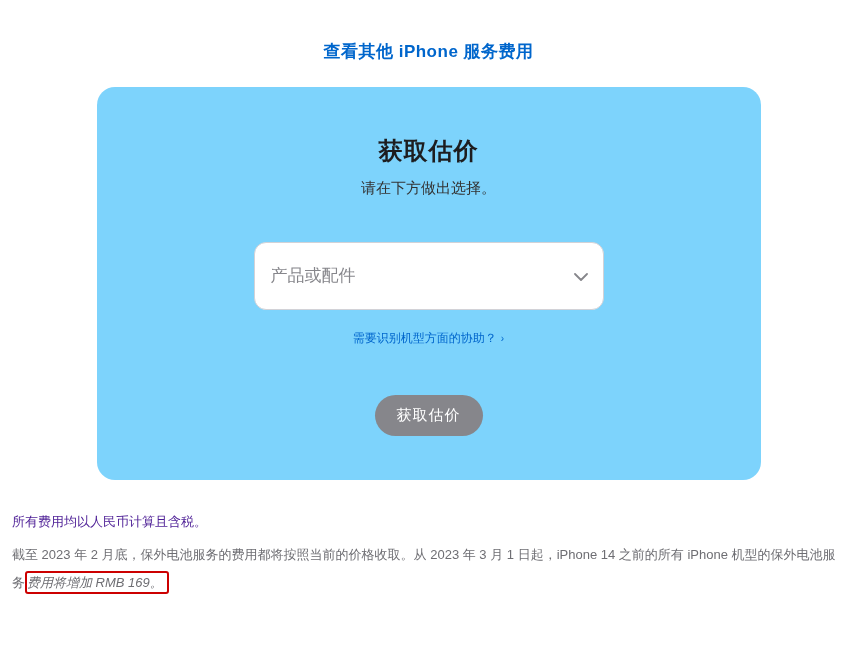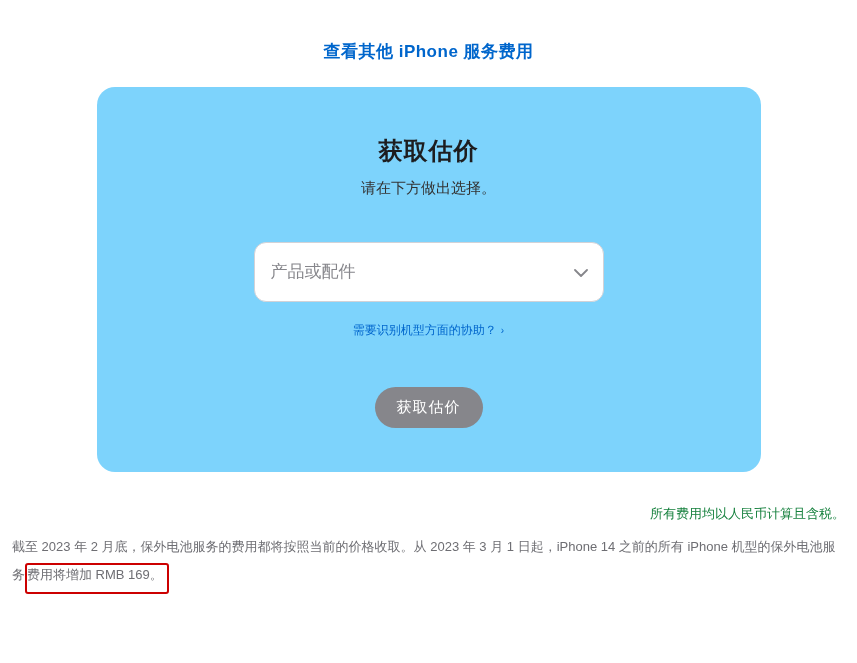--- a/index.html
+++ b/index.html
@@ -49,21 +49,21 @@
       color: #333;
       margin-bottom: 44px;
     }
     .select-row {
       position: relative;
       max-width: 350px;
       margin: 0 auto 20px;
     }
     .select-box {
       width: 100%;
-      height: 60px;
+      height: 68px;
       border: 1px solid #d2d2d7;
       border-radius: 12px;
       background: #fff;
       appearance: none;
       -webkit-appearance: none;
       padding: 0 44px 0 16px;
       font-size: 17px;
       color: #86868b;
       text-align: left;
       cursor: pointer;
@@ -98,35 +98,35 @@
       color: #fff;
       border: none;
       border-radius: 22px;
       padding: 11px 22px;
       font-size: 15px;
       letter-spacing: 1px;
       cursor: pointer;
     }
     .note {
       font-size: 13px;
-      color: #15803d;
+      color: #4c1d95;
       line-height: 2.1;
       margin: 0 0 6px;
-      text-align: right;
     }
     .note2 {
       font-size: 13px;
       color: #6e6e73;
       line-height: 2.1;
     }
     .highlight-box {
       display: inline;
       border: 2px solid #cc0000;
       border-radius: 3px;
-      padding: 2px 4px 10px 0;
+      padding: 2px 4px 2px 0;
+      font-style: italic;
     }
   </style>
 </head>
 <body>
 
 <div class="wrap">
 
   <div class="top-link">
     <a>查看其他 iPhone 服务费用</a>
   </div>

